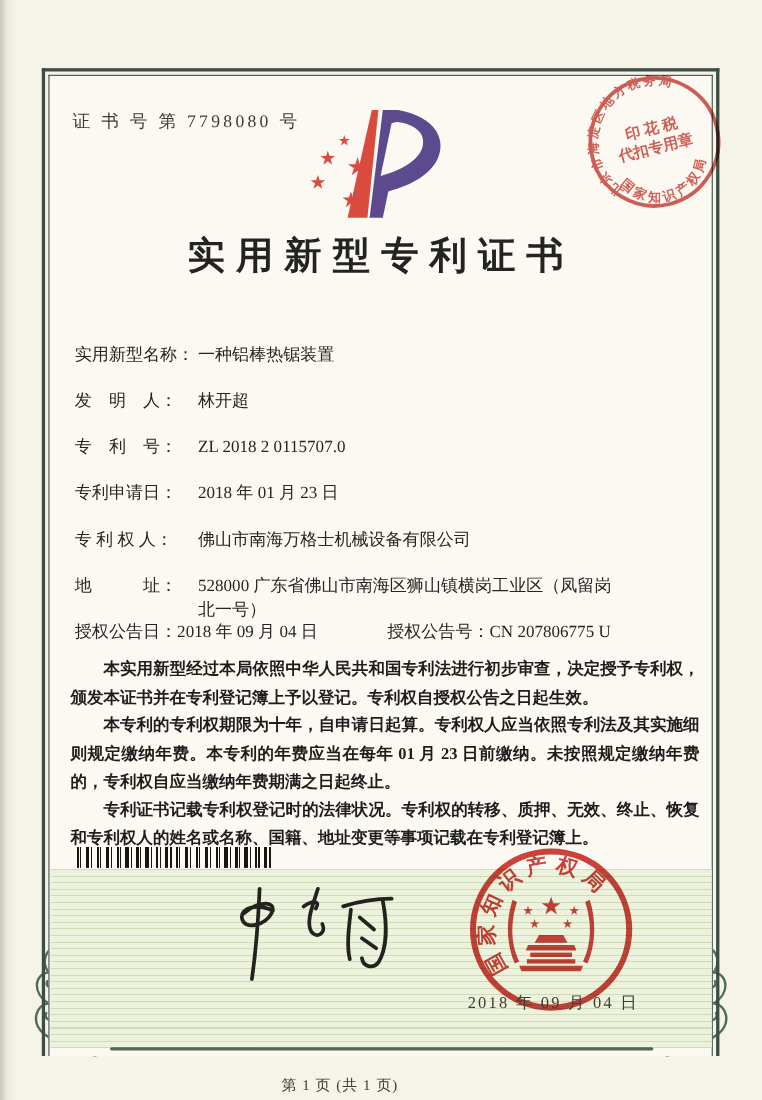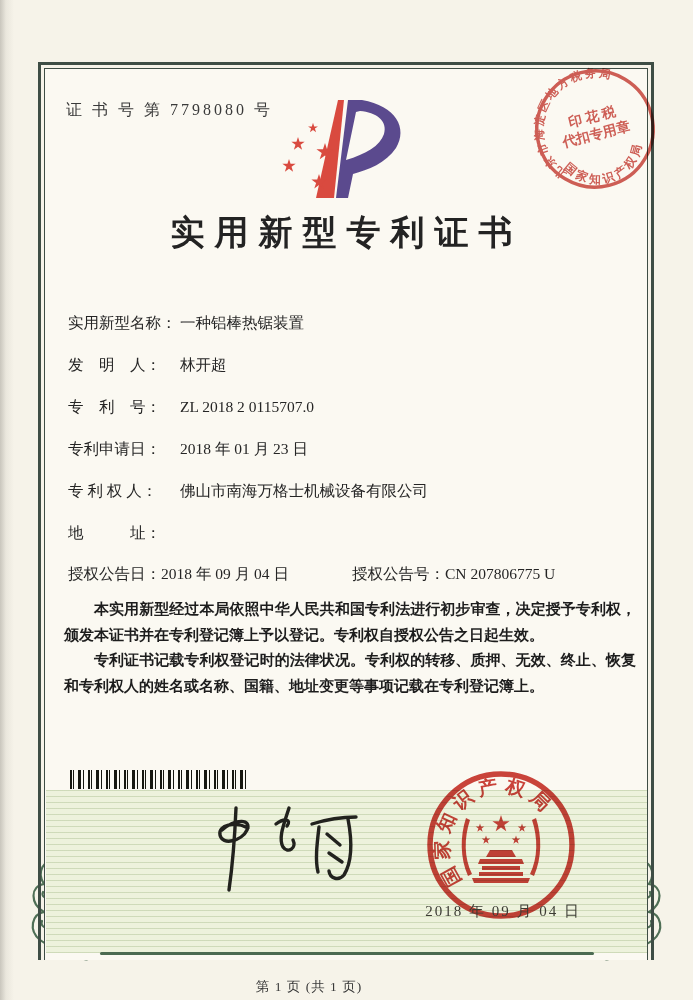--- a/index.html
+++ b/index.html
@@ -171,32 +171,35 @@
     <div class="field-row">
       <span class="field-label">专利申请日：</span>
       <span class="field-value">2018 年 01 月 23 日</span>
     </div>
     <div class="field-row">
       <span class="field-label">专 利 权 人：</span>
       <span class="field-value">佛山市南海万格士机械设备有限公司</span>
     </div>
     <div class="field-row">
       <span class="field-label">地　　　址：</span>
+      <span class="field-value">528000 广东省佛山市南海区狮山镇横岗工业区（凤留岗
+北一号）</span>
     </div>
   </div>
 
   <div class="grant-row">
     <span>授权公告日：</span><span>2018 年 09 月 04 日</span>
     <span class="grant-right">
       <span>授权公告号：</span><span>CN 207806775 U</span>
     </span>
   </div>
 
   <div class="body-text">
     <p>本实用新型经过本局依照中华人民共和国专利法进行初步审查，决定授予专利权，颁发本证书并在专利登记簿上予以登记。专利权自授权公告之日起生效。</p>
+    <p>本专利的专利权期限为十年，自申请日起算。专利权人应当依照专利法及其实施细则规定缴纳年费。本专利的年费应当在每年 01 月 23 日前缴纳。未按照规定缴纳年费的，专利权自应当缴纳年费期满之日起终止。</p>
     <p>专利证书记载专利权登记时的法律状况。专利权的转移、质押、无效、终止、恢复和专利权人的姓名或名称、国籍、地址变更等事项记载在专利登记簿上。</p>
   </div>
 
   <div class="barcode"></div>
 
 
   <svg class="signature" viewBox="0 0 185 95">
     <g fill="none" stroke="#22221e" stroke-width="3.4" stroke-linecap="round" stroke-linejoin="round">
       <path d="M34,30 C48,18 64,19 59,30 C54,41 34,46 32,35 C30,25 47,21 60,28"></path>
       <path d="M48,8 C47,32 45,62 41,90"></path>

